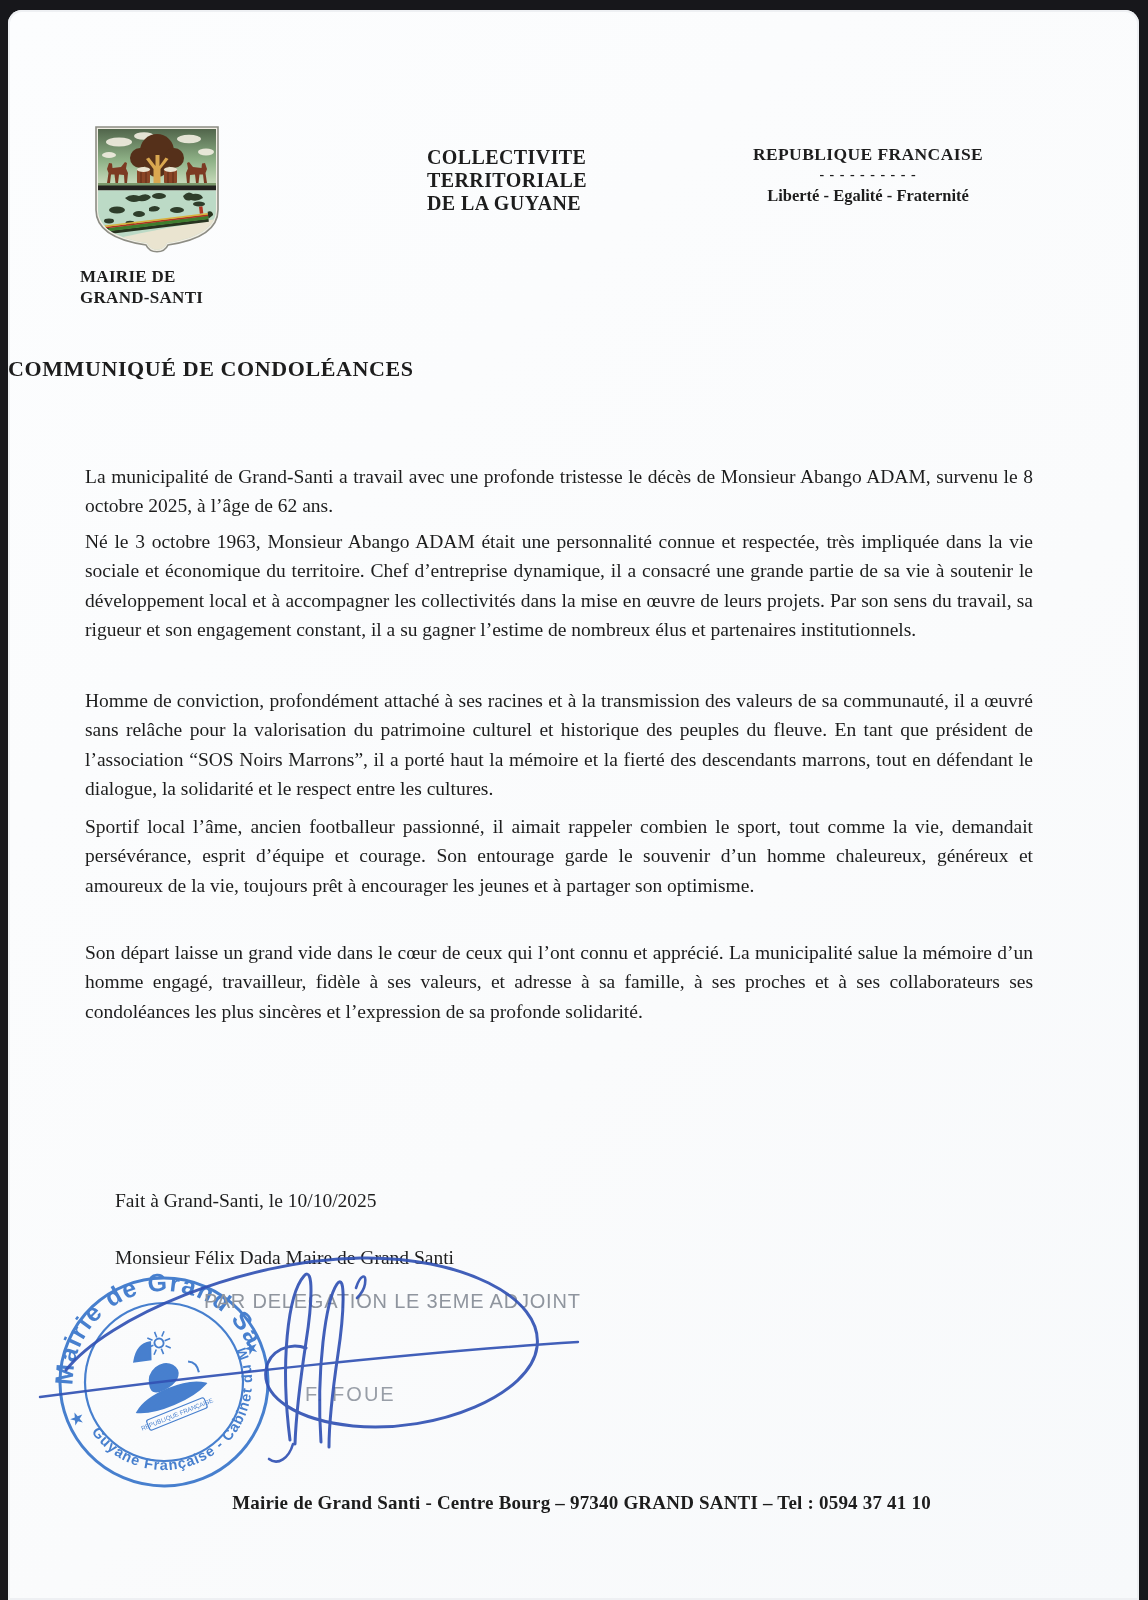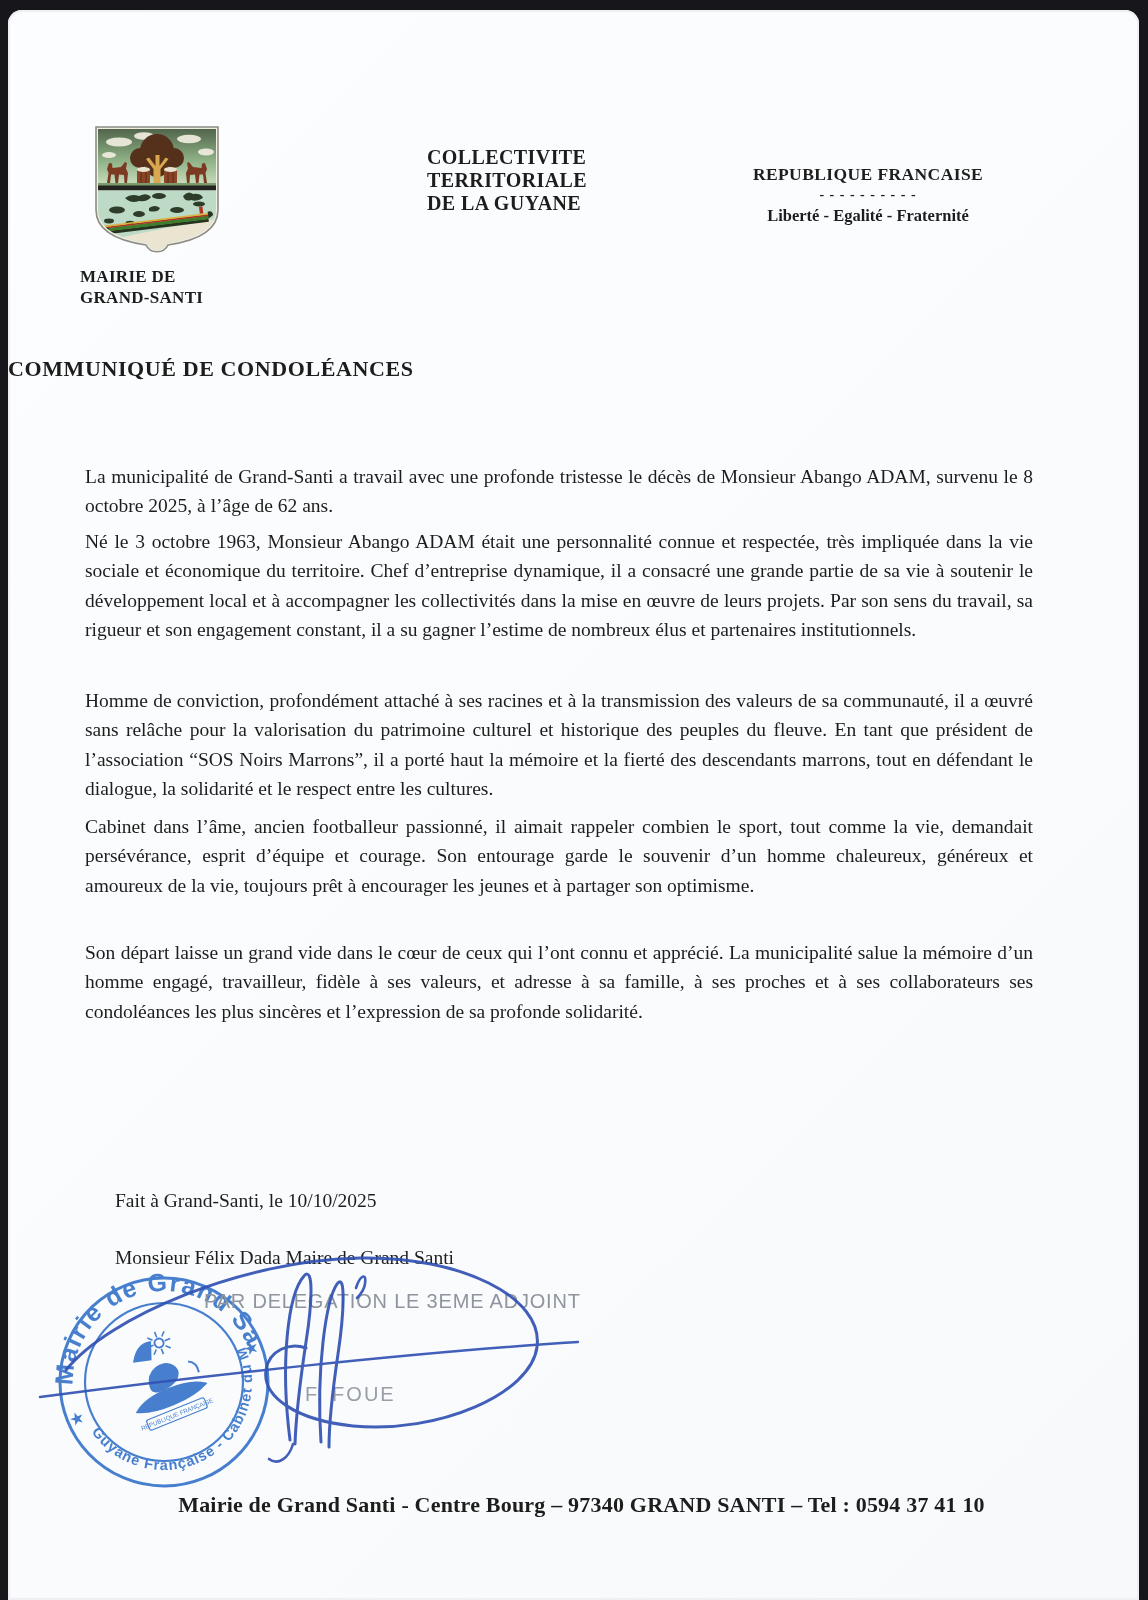--- a/index.html
+++ b/index.html
@@ -21,21 +21,21 @@
     position:absolute; left:72px; top:256px; width:160px;
     font-weight:bold; font-size:17px; line-height:21px; letter-spacing:.3px;
   }
   .collectivite {
     position:absolute; left:419px; top:136px;
     font-weight:bold; font-size:20px; line-height:23px; letter-spacing:.4px;
   }
   .republique {
     position:absolute; left:700px; top:134px; width:320px; text-align:center;
   }
-  .republique .rf-title { font-weight:bold; font-size:17.5px; letter-spacing:.4px;margin-top:20px; }
+  .republique .rf-title { font-weight:bold; font-size:17.5px; letter-spacing:.4px; }
   .republique .rf-dashes { font-weight:bold; font-size:14px; line-height:20px; letter-spacing:1px; }
   .republique .rf-devise { font-weight:bold; font-size:16.5px; line-height:22px; }
   
   .doc-title {
     position:absolute; left:0; top:346px; width:100%; text-align:left;
     font-weight:bold; font-size:22px; letter-spacing:.6px;
   }
   
   .para {
     position:absolute; left:77px; width:948px;
@@ -56,21 +56,21 @@
   .signatory-name {
     position:absolute; left:297px; top:1373px;
     font-family:"Liberation Sans", sans-serif;
     color:#989ea7; font-size:20px; letter-spacing:2px; font-weight:normal; z-index:2;
   }
   .stamp { position:absolute; left:46px; top:1262px; width:220px; height:220px; z-index:1; }
   .signature-ink { position:absolute; left:30px; top:1232px; width:545px; height:235px; z-index:3; }
   
   .footer-line {
     position:absolute; left:0; top:1482px; width:100%; text-align:center;
-    font-weight:bold; font-size:22px; letter-spacing:.2px;padding-left:16px;
+    font-weight:bold; font-size:19px; letter-spacing:.2px;padding-left:16px;
   }
 </style>
 </head>
 <body>
 
 <div class="scan">
   <div class="page">
 
     <svg class="arms" viewBox="0 0 140 140">
       <defs>
@@ -157,21 +157,21 @@
       <div class="rf-title">REPUBLIQUE FRANCAISE</div>
       <div class="rf-dashes">- - - - - - - - - -</div>
       <div class="rf-devise">Liberté - Egalité - Fraternité</div>
     </div>
 
     <div class="doc-title">COMMUNIQUÉ DE CONDOLÉANCES</div>
 
     <div class="para" id="p0"><span>La municipalité de Grand-Santi a travail avec une profonde tristesse le décès de </span><b>Monsieur Abango ADAM,</b><span> survenu le </span><b>8 octobre 2025</b><span>, à l’âge de </span><b>62 ans</b><span>.</span></div>
     <div class="para" id="p1"><span>Né le </span><b>3 octobre 1963, Monsieur Abango ADAM</b><span> était une personnalité connue et respectée, très impliquée dans la vie sociale et économique du territoire. </span><b>Chef d’entreprise dynamique,</b><span> il a consacré une grande partie de sa vie à soutenir le développement local et à accompagner les collectivités dans la mise en œuvre de leurs projets. Par son sens du travail, sa rigueur et son engagement constant, il a su gagner l’estime de nombreux élus et partenaires institutionnels.</span></div>
     <div class="para" id="p2"><span>Homme de conviction, profondément attaché à ses racines et à la transmission des valeurs de sa communauté, il a œuvré sans relâche pour la valorisation du patrimoine culturel et historique des peuples du fleuve. En tant que </span><b>président de l’association “SOS Noirs Marrons”,</b><span> il a porté haut la mémoire et la fierté des descendants marrons, tout en défendant le dialogue, la solidarité et le respect entre les cultures.</span></div>
-    <div class="para" id="p3"><span>Cabinet dans l’âme, </span><b>ancien footballeur</b><span> passionné, il aimait rappeler combien le sport, tout comme la vie, demandait persévérance, esprit d’équipe et courage. Son entourage garde le souvenir d’un homme </span><b>chaleureux, généreux et amoureux de la vie,</b><span> toujours prêt à encourager les jeunes et à partager son optimisme.</span></div>
+    <div class="para" id="p3"><span>Sportif local l’âme, </span><b>ancien footballeur</b><span> passionné, il aimait rappeler combien le sport, tout comme la vie, demandait persévérance, esprit d’équipe et courage. Son entourage garde le souvenir d’un homme </span><b>chaleureux, généreux et amoureux de la vie,</b><span> toujours prêt à encourager les jeunes et à partager son optimisme.</span></div>
     <div class="para" id="p4"><span>Son départ laisse un grand vide dans le cœur de ceux qui l’ont connu et apprécié. La municipalité salue la mémoire d’un homme engagé, travailleur, fidèle à ses valeurs, et adresse à sa famille, à ses proches et à ses collaborateurs </span><b>ses condoléances les plus sincères</b><span> et l’expression de sa profonde solidarité.</span></div>
 
     <div class="closing fait-line">Fait à Grand-Santi, le 10/10/2025</div>
     <div class="closing maire-line">Monsieur Félix Dada Maire de Grand Santi</div>
 
     <div class="delegation-note">PAR DELEGATION LE 3EME ADJOINT</div>
     <div class="signatory-name">F. FOUE</div>
 
     <svg class="stamp" viewBox="0 0 220 220">
       <g transform="rotate(-22 110 110)" stroke="#2f6fc8" fill="#2f6fc8" opacity="0.88">

